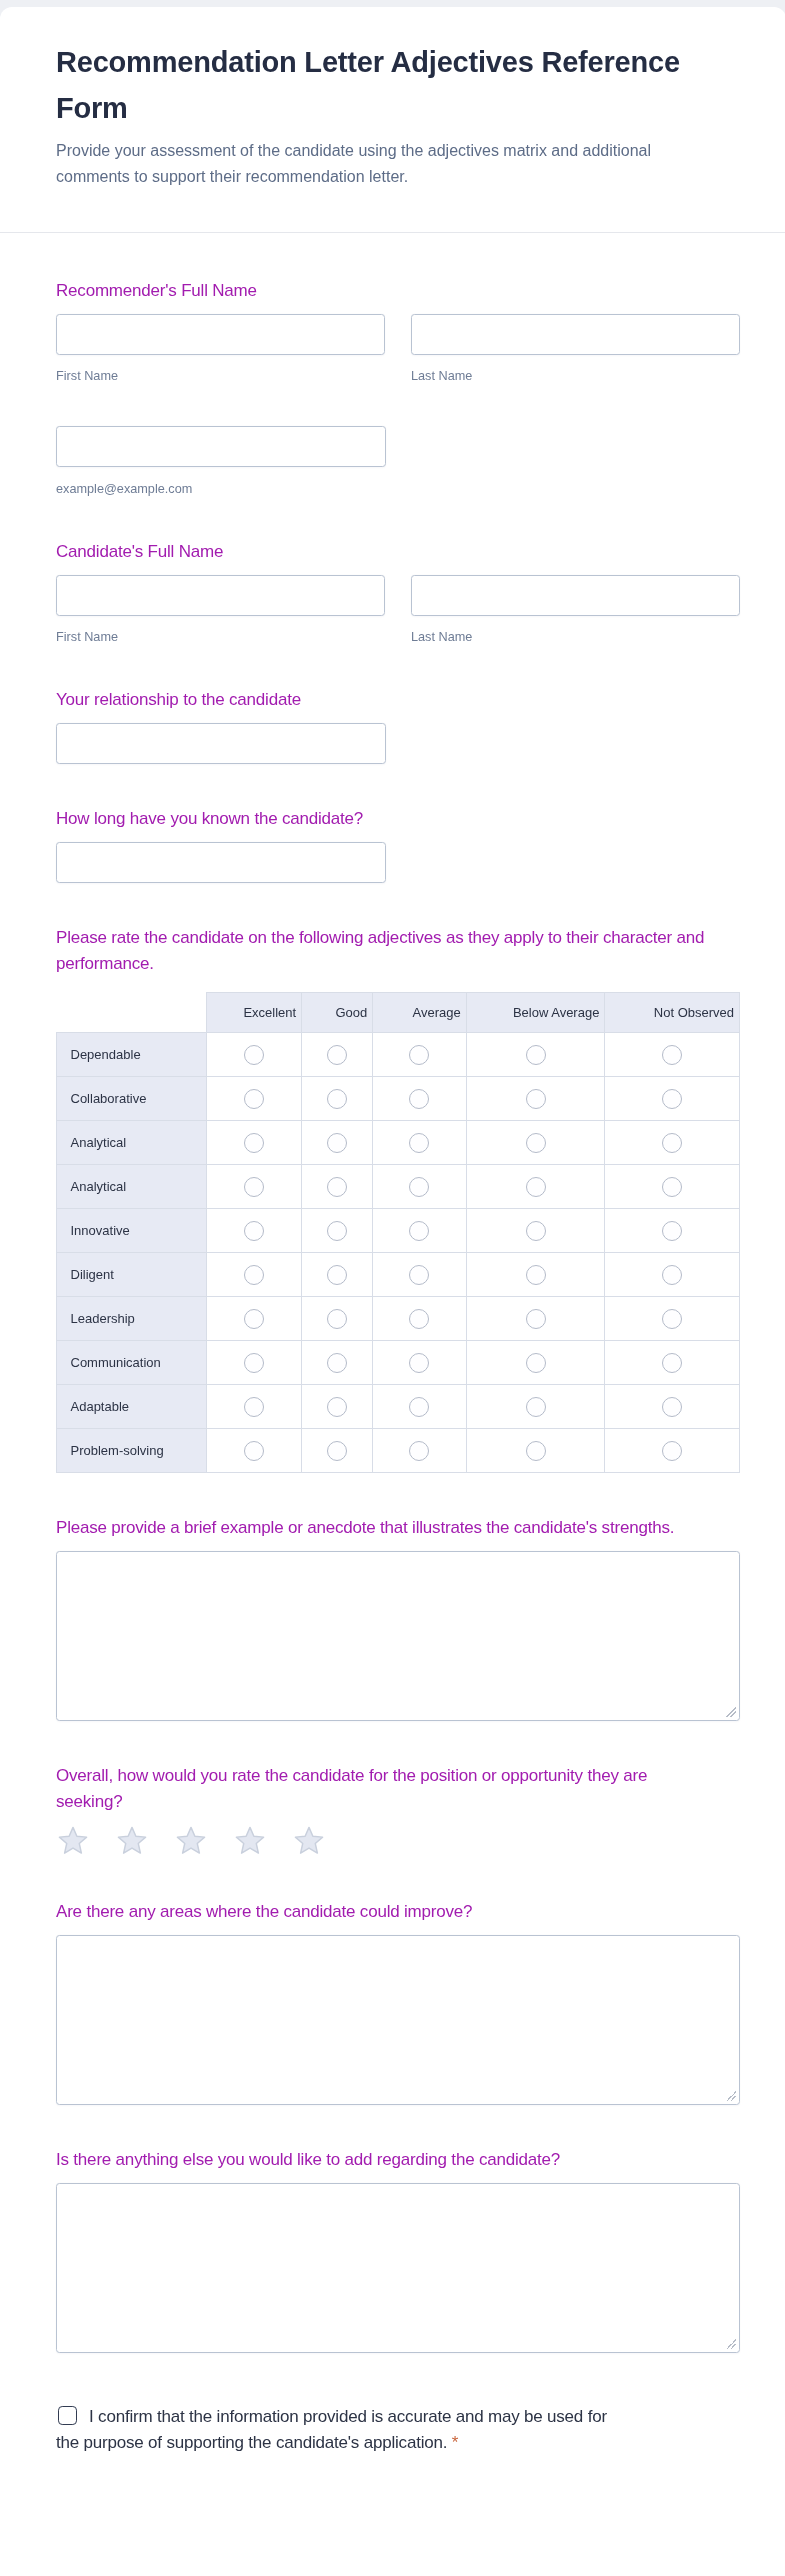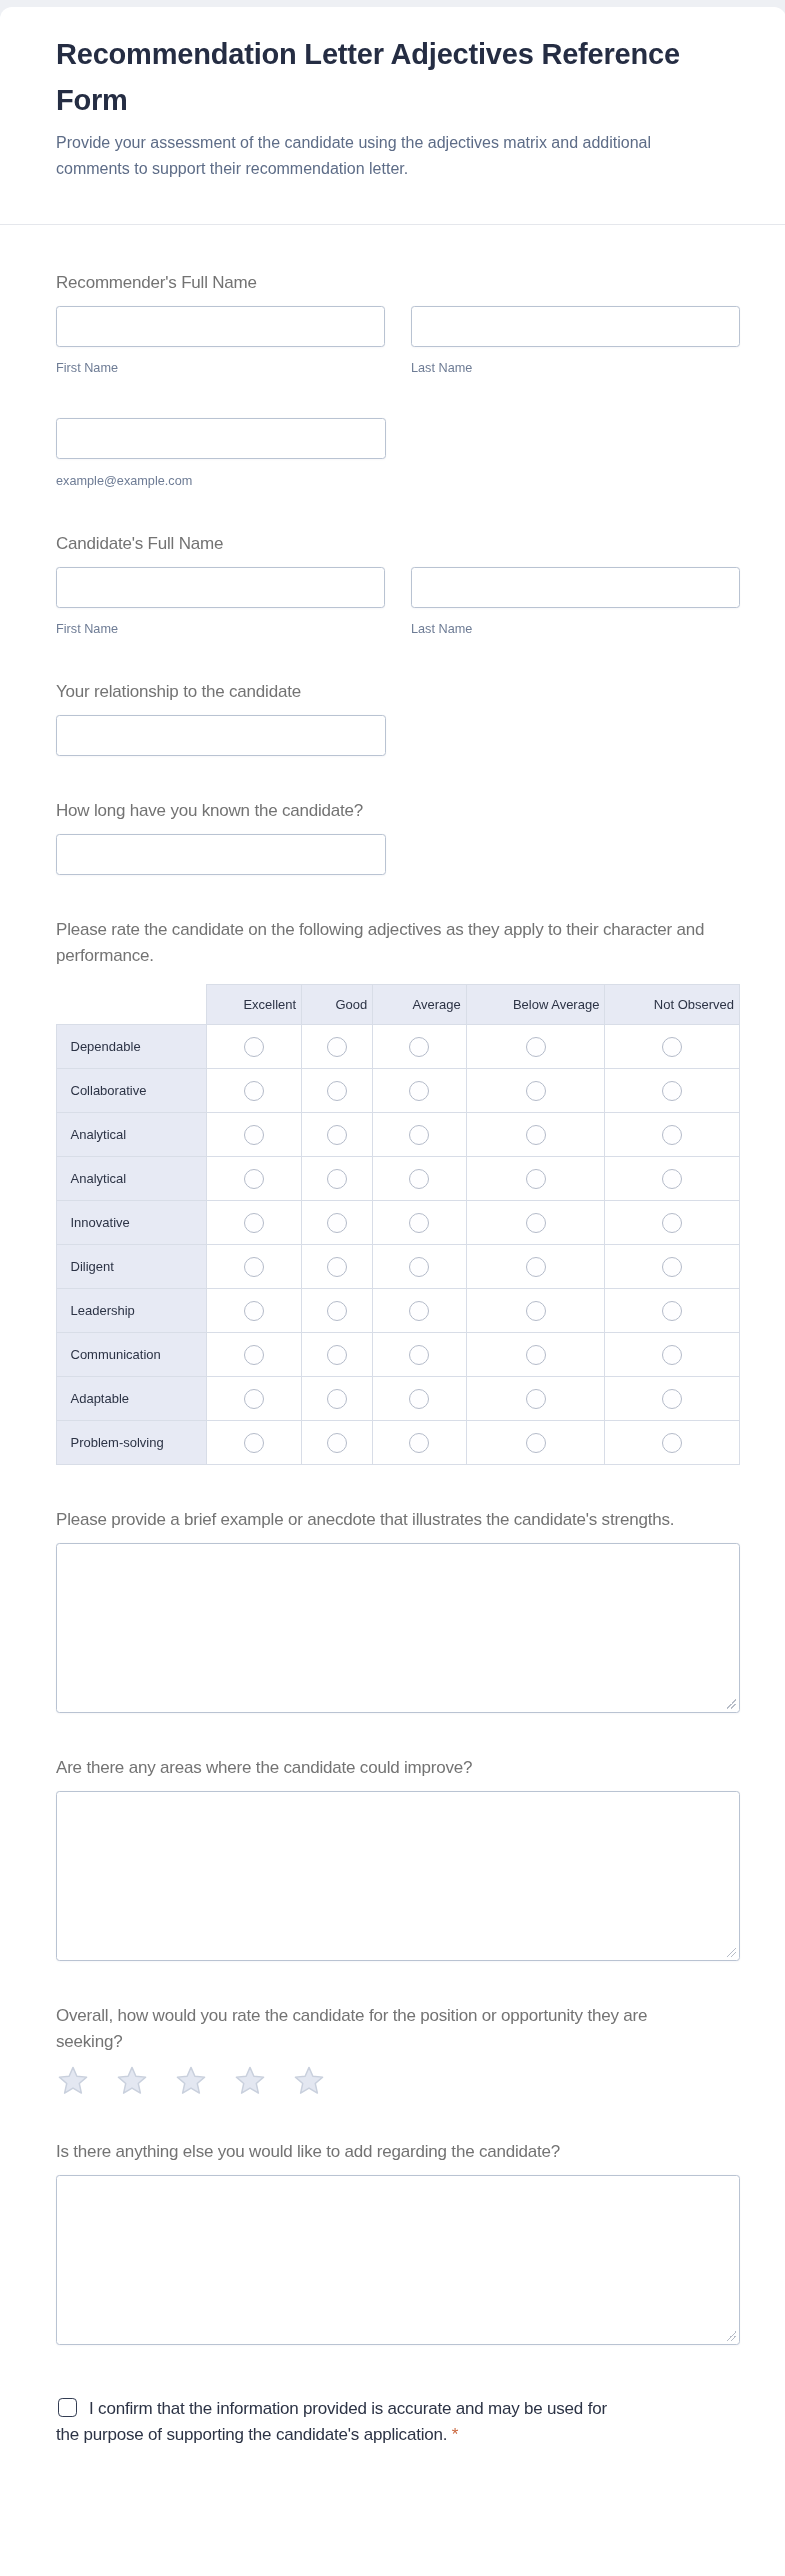--- a/index.html
+++ b/index.html
@@ -9,37 +9,37 @@
     font-family:"Liberation Sans","DejaVu Sans",sans-serif;
     color:#2c3345;
   }
   .card{
     background:#ffffff;
     margin-top:6.8px;
     border-radius:12px 12px 0 0;
     height:2569px;
     box-sizing:border-box;
   }
-  .form-header{padding:24px 46px 0 56px;}
+  .form-header{padding:32px 46px 0 56px;}
   .form-title{
     margin:0;font-size:29px;line-height:46px;font-weight:700;
     color:#252d43;letter-spacing:-0.2px;
   }
   .form-subtitle{
     margin:6.8px 0 0 0;font-size:16px;line-height:26px;font-weight:400;
     color:#5d6c87;max-width:668px;
   }
   .divider{border:none;border-top:0.8px solid #e5e7ec;margin:42px 0 0 0;}
   .questions{padding:0 46px 0 56px;}
   .q{margin-top:42px;}
   .q-first{margin-top:45px;}
   .q-last{margin-top:51px;}
   .q-label{
     display:block;font-size:17px;line-height:26px;font-weight:500;
-    color:#737373;letter-spacing:-0.2px;margin:0 0 10px 0;
+    color:#a21caf;letter-spacing:-0.2px;margin:0 0 10px 0;
   }
   .q-label.narrow{max-width:617px;}
   .input-row{display:flex;gap:26px;}
   .input-row .cell{flex:1;}
   .text-input{
     box-sizing:border-box;width:100%;height:41px;
     border:0.8px solid #b9c3d2;border-radius:3.4px;background:#fff;
     font-size:15px;color:#2c3345;padding:0 10px;outline:none;
     box-shadow:0 0.8px 1.7px rgba(50,60,90,0.04);
   }
@@ -284,45 +284,45 @@
 
     <div class="q">
       <label class="q-label">Please provide a brief example or anecdote that illustrates the candidate's strengths.</label>
       <div class="ta-wrap">
         <textarea class="textarea" style=""></textarea>
         <span class="resize-grip"></span>
       </div>
     </div>
 
     <div class="q">
+      <label class="q-label narrow">Overall, how would you rate the candidate for the position or opportunity they are seeking?</label>
+      <div class="stars">
+        <svg class="star" width="34" height="32" viewBox="0 0 24 24">
+          <polygon points="12,1.8 14.9,8.5 22.2,9.1 16.7,13.9 18.3,21.1 12,17.3 5.7,21.1 7.3,13.9 1.8,9.1 9.1,8.5" fill="#e3e7f1" stroke="#c9d0dd" stroke-width="1.1" stroke-linejoin="round"></polygon>
+        </svg>
+        <svg class="star" width="34" height="32" viewBox="0 0 24 24">
+          <polygon points="12,1.8 14.9,8.5 22.2,9.1 16.7,13.9 18.3,21.1 12,17.3 5.7,21.1 7.3,13.9 1.8,9.1 9.1,8.5" fill="#e3e7f1" stroke="#c9d0dd" stroke-width="1.1" stroke-linejoin="round"></polygon>
+        </svg>
+        <svg class="star" width="34" height="32" viewBox="0 0 24 24">
+          <polygon points="12,1.8 14.9,8.5 22.2,9.1 16.7,13.9 18.3,21.1 12,17.3 5.7,21.1 7.3,13.9 1.8,9.1 9.1,8.5" fill="#e3e7f1" stroke="#c9d0dd" stroke-width="1.1" stroke-linejoin="round"></polygon>
+        </svg>
+        <svg class="star" width="34" height="32" viewBox="0 0 24 24">
+          <polygon points="12,1.8 14.9,8.5 22.2,9.1 16.7,13.9 18.3,21.1 12,17.3 5.7,21.1 7.3,13.9 1.8,9.1 9.1,8.5" fill="#e3e7f1" stroke="#c9d0dd" stroke-width="1.1" stroke-linejoin="round"></polygon>
+        </svg>
+        <svg class="star" width="34" height="32" viewBox="0 0 24 24">
+          <polygon points="12,1.8 14.9,8.5 22.2,9.1 16.7,13.9 18.3,21.1 12,17.3 5.7,21.1 7.3,13.9 1.8,9.1 9.1,8.5" fill="#e3e7f1" stroke="#c9d0dd" stroke-width="1.1" stroke-linejoin="round"></polygon>
+        </svg>
+      </div>
+    </div>
+
+    <div class="q">
       <label class="q-label">Are there any areas where the candidate could improve?</label>
       <div class="ta-wrap">
         <textarea class="textarea" style=""></textarea>
         <span class="resize-grip"></span>
-      </div>
-    </div>
-
-    <div class="q">
-      <label class="q-label narrow">Overall, how would you rate the candidate for the position or opportunity they are seeking?</label>
-      <div class="stars">
-        <svg class="star" width="34" height="32" viewBox="0 0 24 24">
-          <polygon points="12,1.8 14.9,8.5 22.2,9.1 16.7,13.9 18.3,21.1 12,17.3 5.7,21.1 7.3,13.9 1.8,9.1 9.1,8.5" fill="#e3e7f1" stroke="#c9d0dd" stroke-width="1.1" stroke-linejoin="round"></polygon>
-        </svg>
-        <svg class="star" width="34" height="32" viewBox="0 0 24 24">
-          <polygon points="12,1.8 14.9,8.5 22.2,9.1 16.7,13.9 18.3,21.1 12,17.3 5.7,21.1 7.3,13.9 1.8,9.1 9.1,8.5" fill="#e3e7f1" stroke="#c9d0dd" stroke-width="1.1" stroke-linejoin="round"></polygon>
-        </svg>
-        <svg class="star" width="34" height="32" viewBox="0 0 24 24">
-          <polygon points="12,1.8 14.9,8.5 22.2,9.1 16.7,13.9 18.3,21.1 12,17.3 5.7,21.1 7.3,13.9 1.8,9.1 9.1,8.5" fill="#e3e7f1" stroke="#c9d0dd" stroke-width="1.1" stroke-linejoin="round"></polygon>
-        </svg>
-        <svg class="star" width="34" height="32" viewBox="0 0 24 24">
-          <polygon points="12,1.8 14.9,8.5 22.2,9.1 16.7,13.9 18.3,21.1 12,17.3 5.7,21.1 7.3,13.9 1.8,9.1 9.1,8.5" fill="#e3e7f1" stroke="#c9d0dd" stroke-width="1.1" stroke-linejoin="round"></polygon>
-        </svg>
-        <svg class="star" width="34" height="32" viewBox="0 0 24 24">
-          <polygon points="12,1.8 14.9,8.5 22.2,9.1 16.7,13.9 18.3,21.1 12,17.3 5.7,21.1 7.3,13.9 1.8,9.1 9.1,8.5" fill="#e3e7f1" stroke="#c9d0dd" stroke-width="1.1" stroke-linejoin="round"></polygon>
-        </svg>
       </div>
     </div>
 
     <div class="q">
       <label class="q-label">Is there anything else you would like to add regarding the candidate?</label>
       <div class="ta-wrap">
         <textarea class="textarea" style=""></textarea>
         <span class="resize-grip"></span>
       </div>
     </div>

